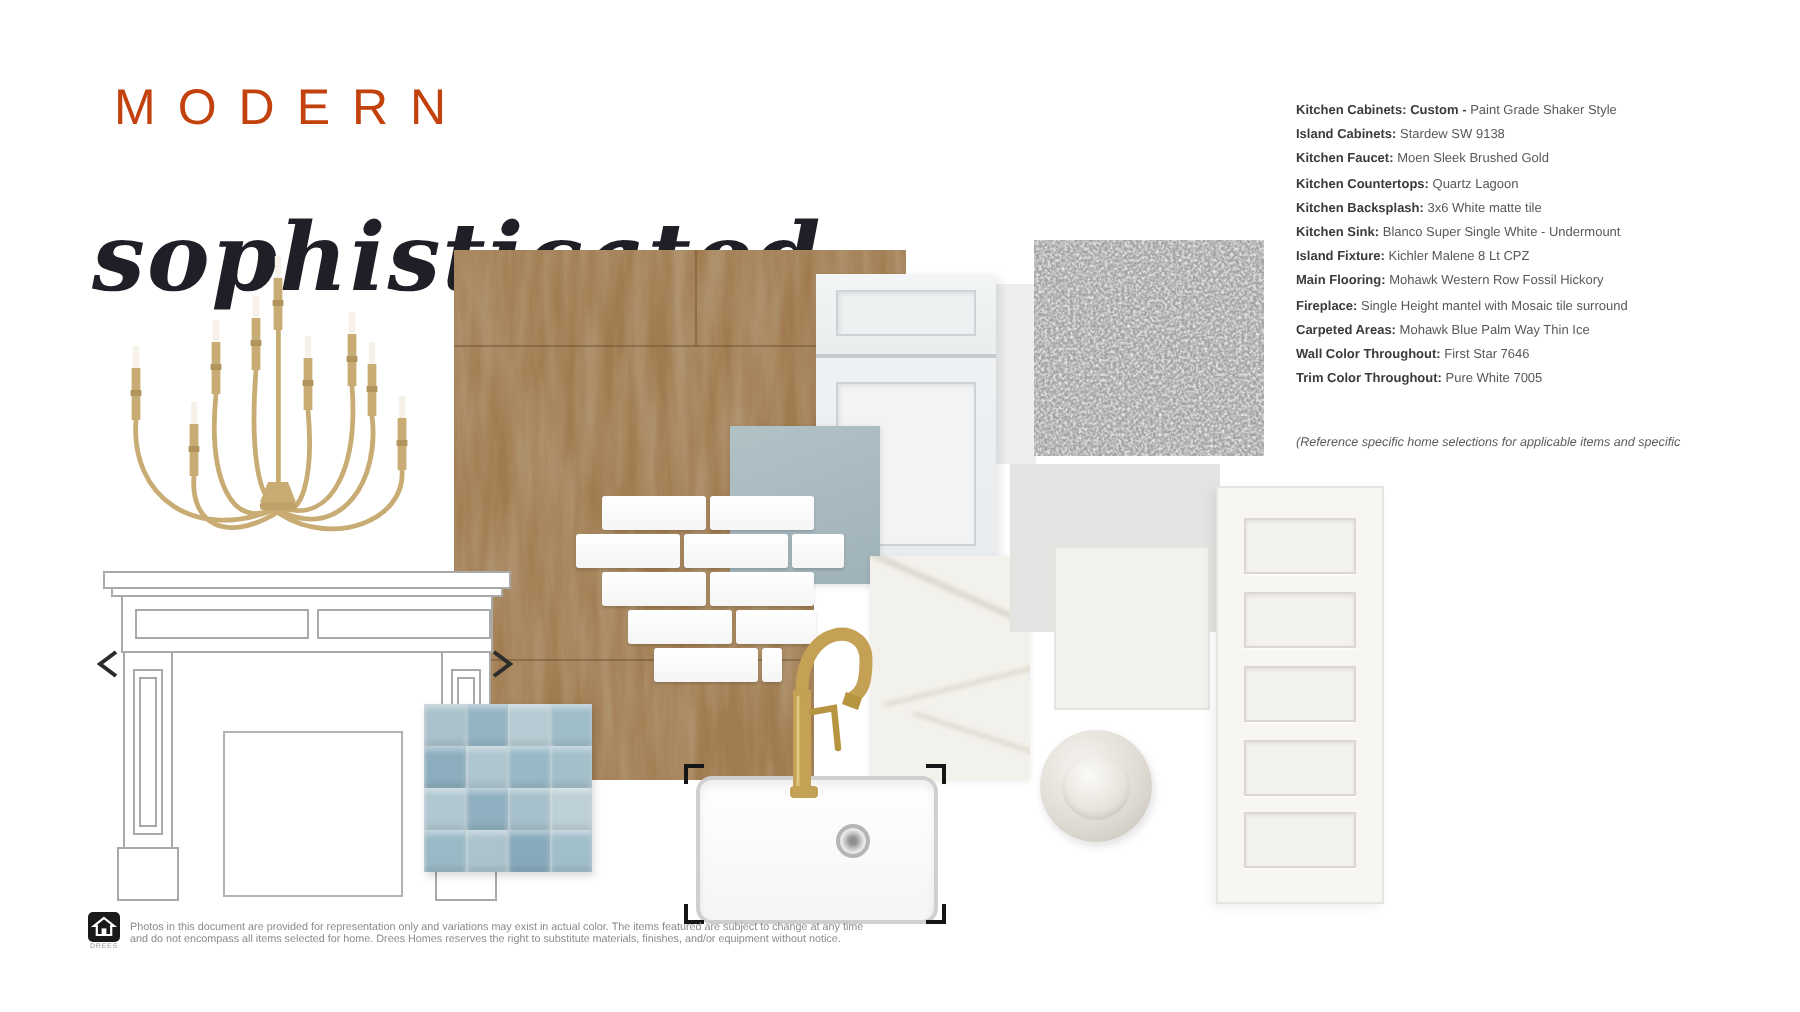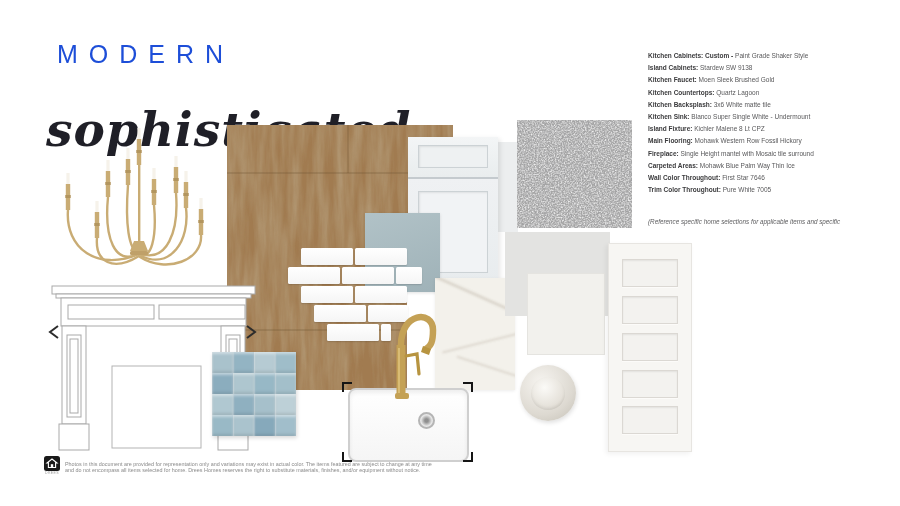--- a/index.html
+++ b/index.html
@@ -2,21 +2,21 @@
 <html><head>
 <meta charset="utf-8">
 <style>
   html,body{margin:0;padding:0;background:#fff;}
   .board{position:relative;width:900px;height:506px;background:#fff;overflow:hidden;
          font-family:"Liberation Sans",sans-serif;}
   .abs{position:absolute;}
 
   
   .eyebrow{left:57px;top:40px;font-size:25px;font-weight:500;letter-spacing:11px;
-           color:#1d4ed8;}
+           color:#c2410c;}
   .script-title{left:46px;top:58px;font-family:"DejaVu Serif",serif;font-style:italic;
            font-weight:600;font-size:47px;color:#1f1f27;letter-spacing:1px;margin-top:44px;}
 
   
   .specs{left:648px;top:50px;width:240px;}
   .spec-row{font-size:6.5px;line-height:12.2px;color:#58585a;white-space:nowrap;}
   .spec-row b{color:#3b3b3d;font-weight:bold;}
   .spec-bold{color:#3b3b3d;font-weight:bold;}
   .spec-note{left:648px;top:218px;width:235px;font-size:6.3px;font-style:italic;color:#5c5c5e;}
 

